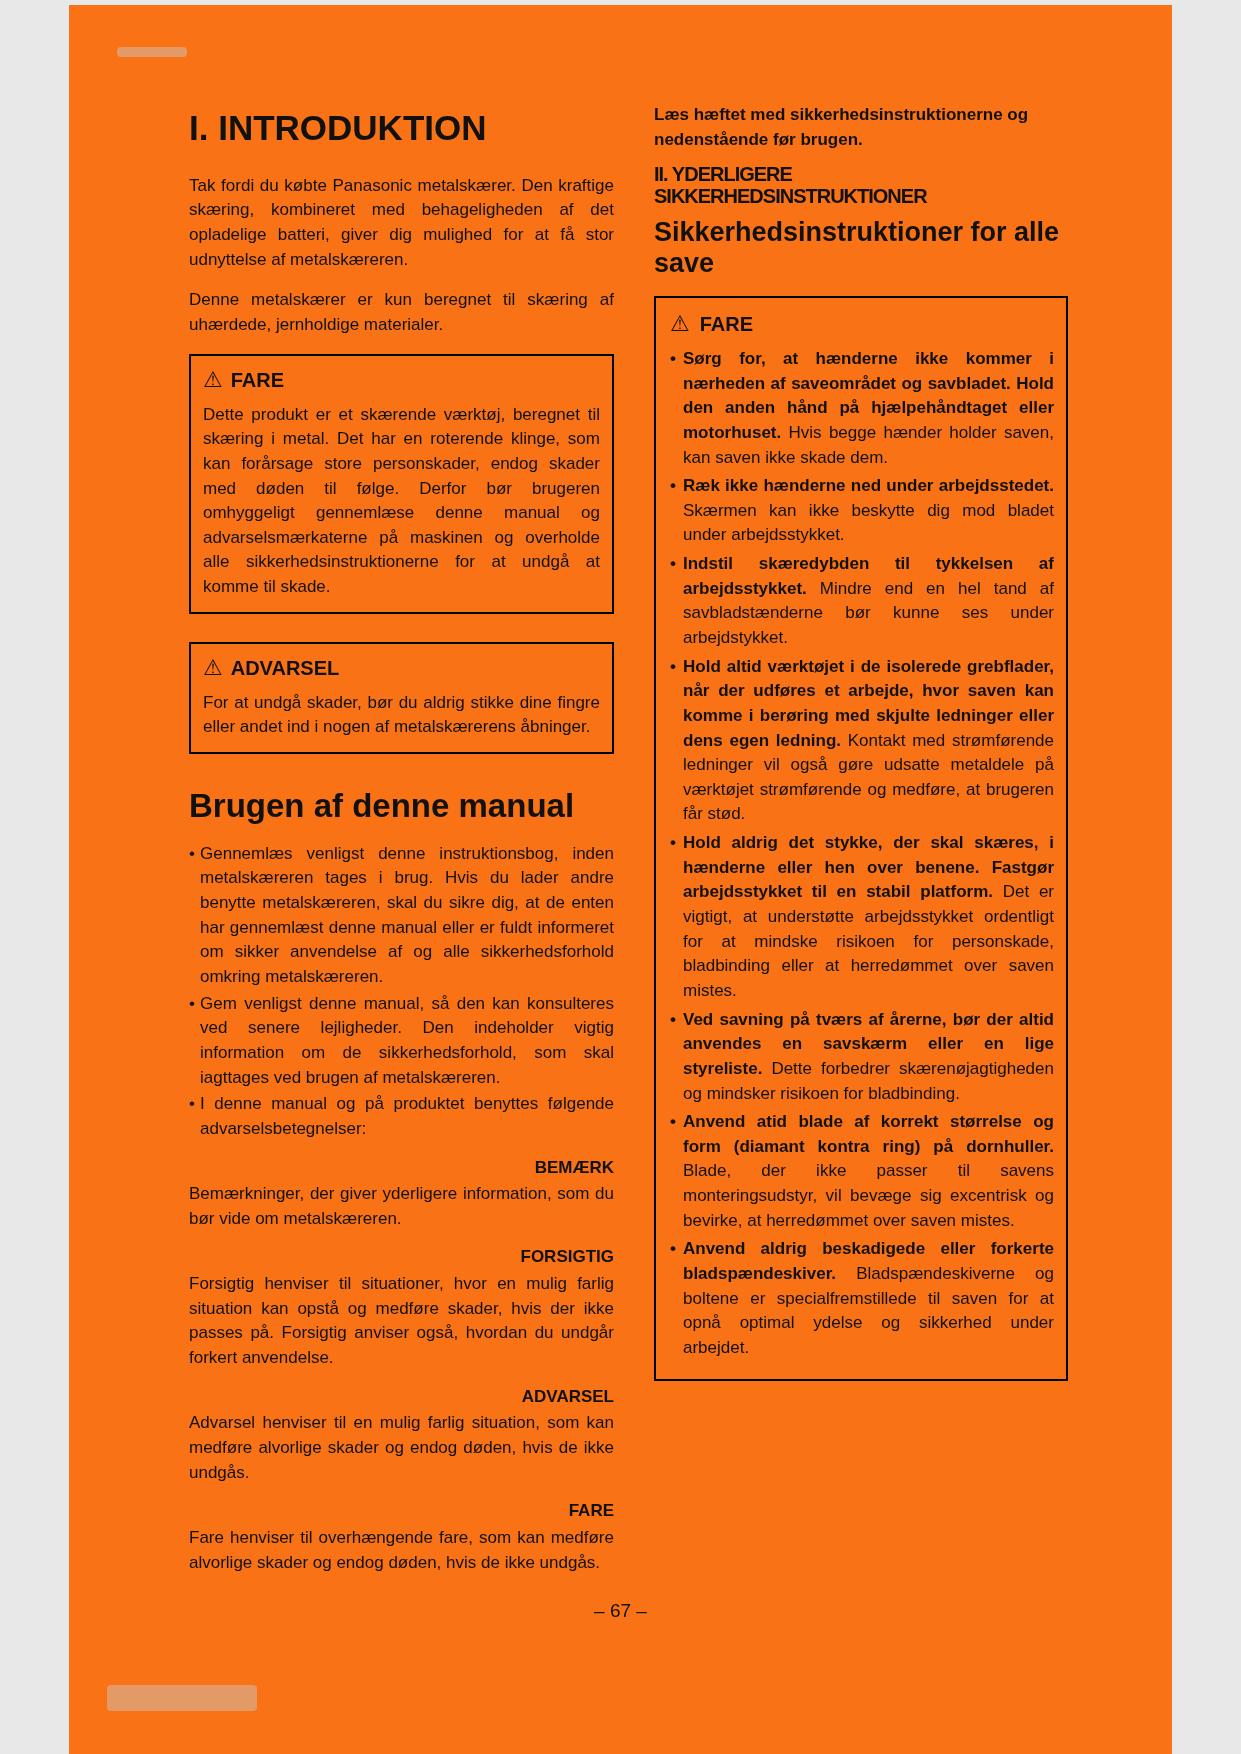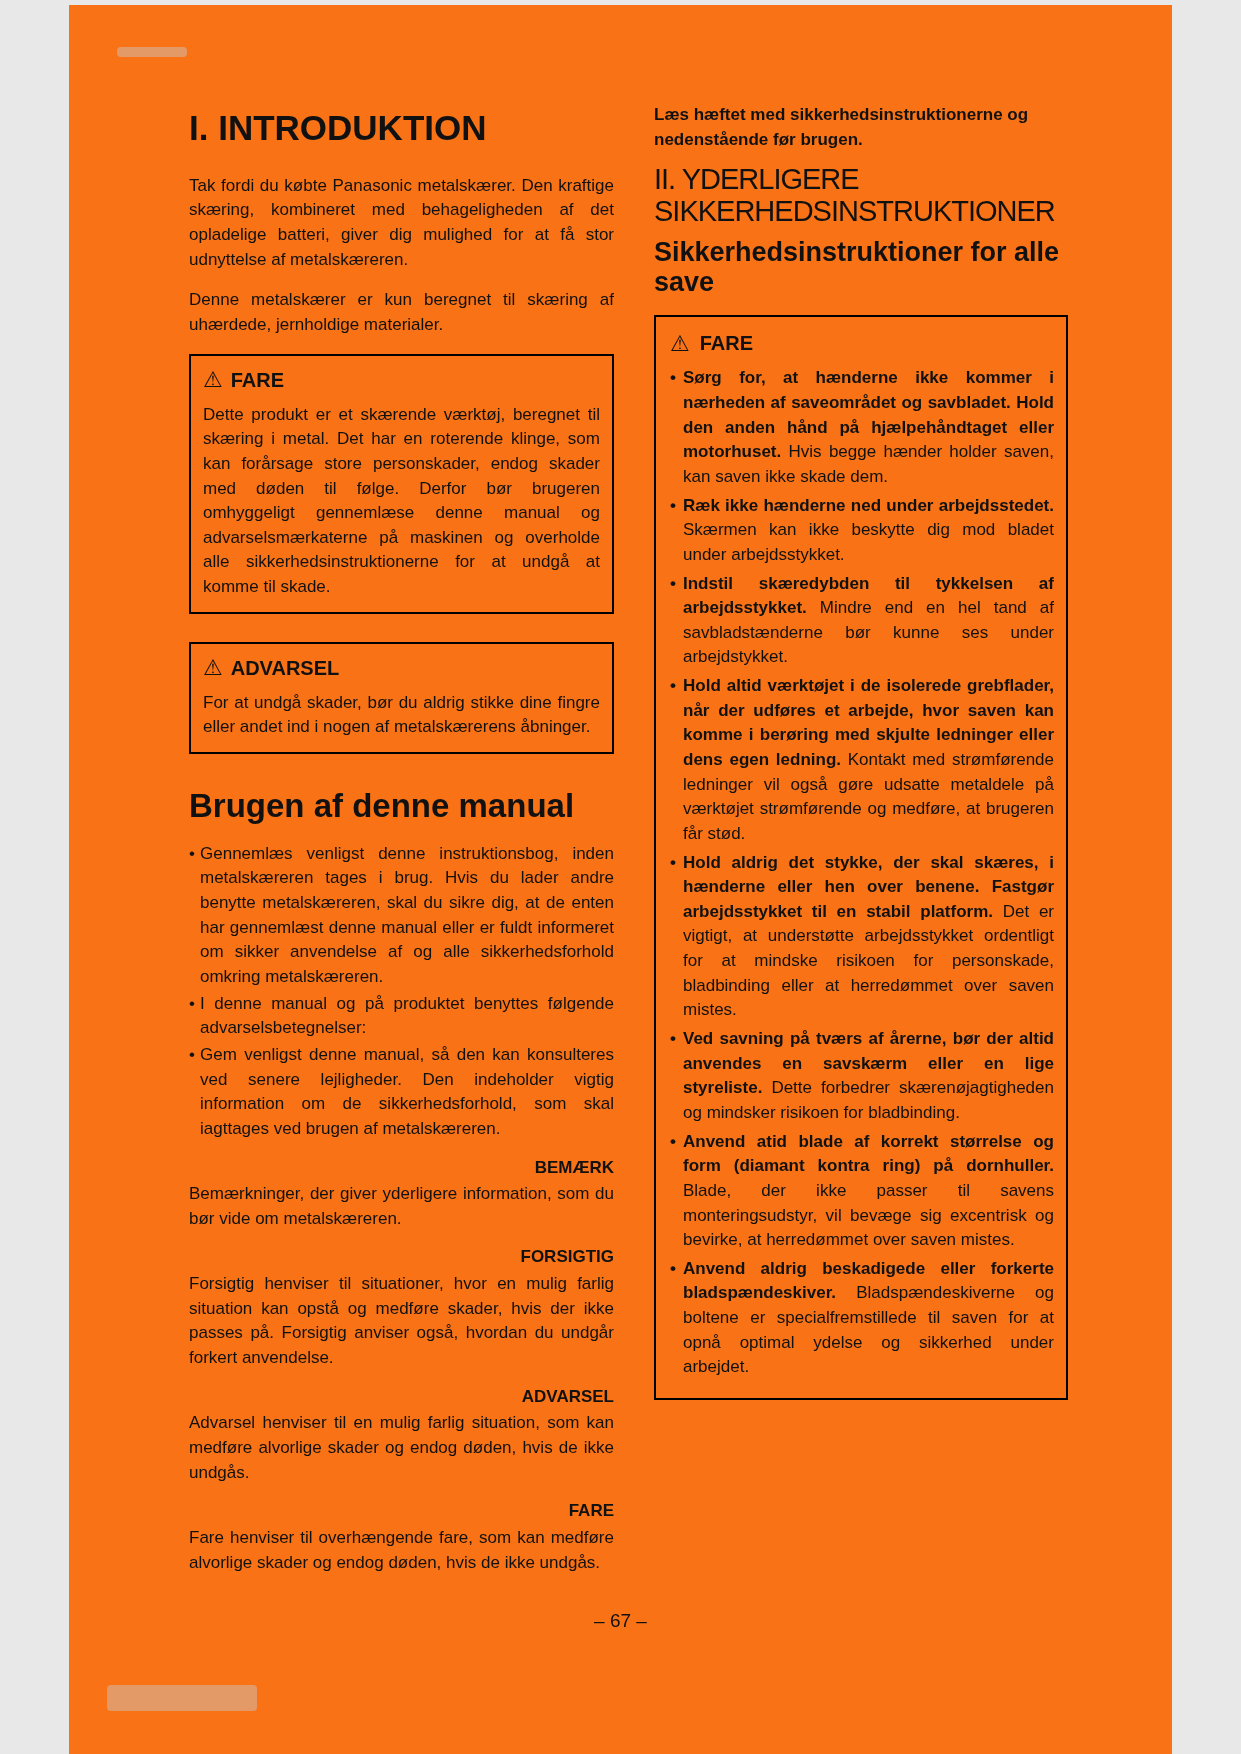--- a/index.html
+++ b/index.html
@@ -94,22 +94,22 @@
     text-align: right;
   }
   .term-body { margin: 2px 0 0; }
 
   .lead-bold {
     font-weight: 700;
     margin: 0 0 12px;
     text-align: left;
   }
   .h1-right {
-    font-size: 29px;
-    font-weight: 400;
+    font-size: 20px;
+    font-weight: 700;
     line-height: 1.08;
     letter-spacing: -1px;
     margin: 0 0 10px;
   }
   .h2-right {
     font-size: 27px;
     font-weight: 700;
     line-height: 1.12;
     margin: 0 0 18px;
   }
@@ -144,21 +144,21 @@
     left: 2px;
     top: 0;
     font-weight: 700;
   }
   .b { font-weight: 700; }
 
   .pagenum {
     position: absolute;
     left: 0;
     right: 0;
-    bottom: 124px;
+    bottom: 134px;
     text-align: center;
     font-size: 19px;
     color: #111;
   }
 </style>
 </head>
 <body>
 
 <div class="page">
   <div class="artifact a1"></div>
@@ -185,22 +185,22 @@
           <span class="warn-icon">⚠</span>
           <span>ADVARSEL</span>
         </div>
         <p>For at undgå skader, bør du aldrig stikke dine fingre eller andet ind i nogen af metalskærerens åbninger.</p>
       </div>
 
       <h2 class="h2-left">Brugen af denne manual</h2>
 
       <ul class="plain">
         <li>Gennemlæs venligst denne instruktionsbog, inden metalskæreren tages i brug. Hvis du lader andre benytte metalskæreren, skal du sikre dig, at de enten har gennemlæst denne manual eller er fuldt informeret om sikker anvendelse af og alle sikkerhedsforhold omkring metalskæreren.</li>
+        <li>Gem venligst denne manual, så den kan konsulteres ved senere lejligheder. Den indeholder vigtig information om de sikkerhedsforhold, som skal iagttages ved brugen af metalskæreren.</li>
         <li>I denne manual og på produktet benyttes følgende advarselsbetegnelser:</li>
-        <li>Gem venligst denne manual, så den kan konsulteres ved senere lejligheder. Den indeholder vigtig information om de sikkerhedsforhold, som skal iagttages ved brugen af metalskæreren.</li>
       </ul>
 
       <div>
         <p class="term-label">BEMÆRK</p>
         <p class="term-body">Bemærkninger, der giver yderligere information, som du bør vide om metalskæreren.</p>
 
         <p class="term-label">FORSIGTIG</p>
         <p class="term-body">Forsigtig henviser til situationer, hvor en mulig farlig situation kan opstå og medføre skader, hvis der ikke passes på. Forsigtig anviser også, hvordan du undgår forkert anvendelse.</p>
 
         <p class="term-label">ADVARSEL</p>

